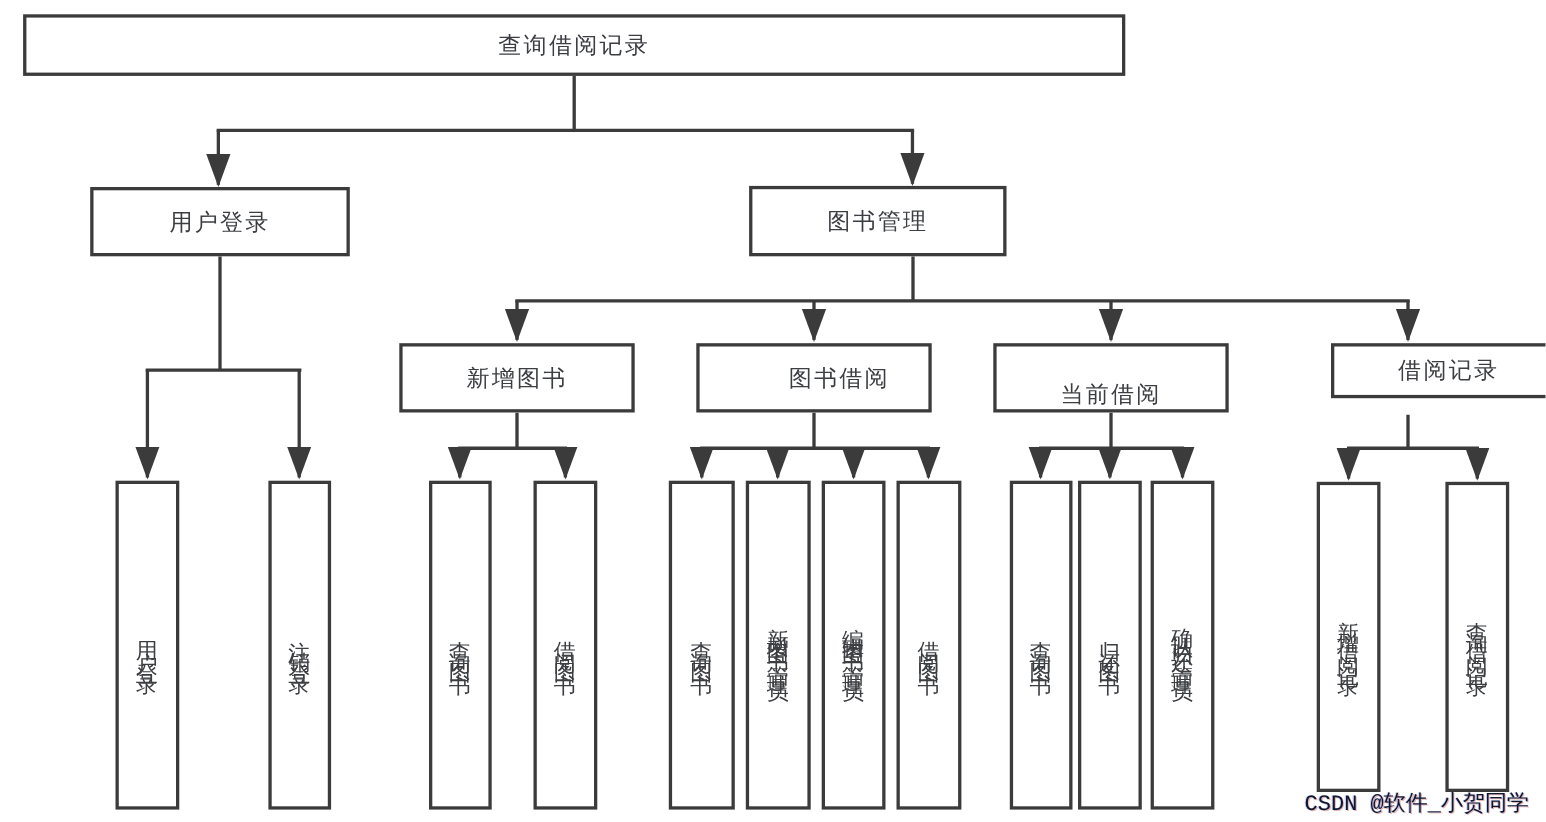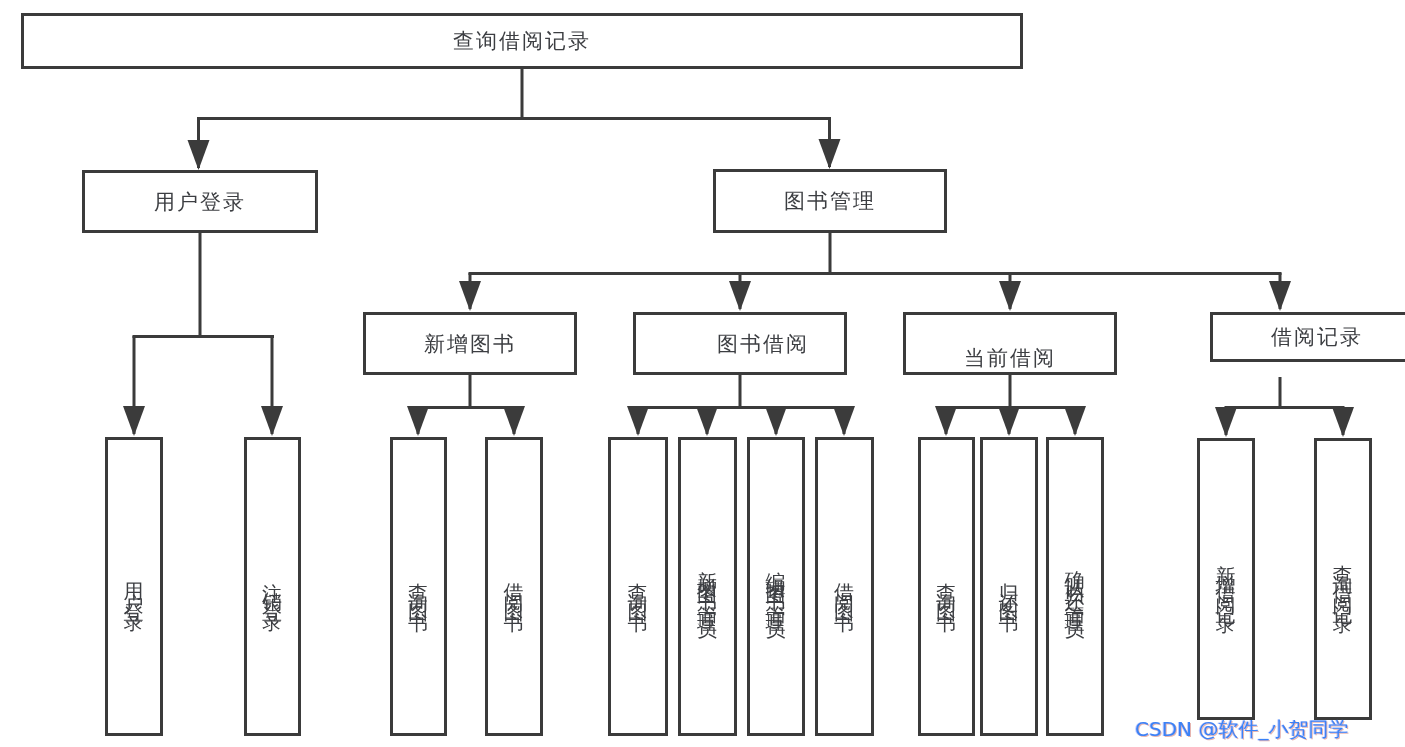--- a/index.html
+++ b/index.html
@@ -19,23 +19,24 @@
   .node.h .lbl{
     font-size:21px;letter-spacing:2px;white-space:nowrap;
   }
   .node.v .lbl{
     writing-mode:vertical-rl;text-orientation:mixed;
     font-size:20px;letter-spacing:10px;line-height:1;
   }
   .node.v .lbl.tight{letter-spacing:7px;}
   .lbl{display:block;}
   .watermark{
-    position:absolute;left:1135px;top:716px;width:214px;
-    font-size:20px;color:#3b82f6;white-space:nowrap;
+    position:absolute;left:1186px;top:716px;width:214px;
+    font-size:20px;color:#0f172a;white-space:nowrap;
     text-shadow:-1px 0 0 rgba(120,140,255,0.45), 1px 1px 0 rgba(200,90,80,0.45);
+    font-family:Liberation Mono, monospace;
   }
 </style>
 </head>
 <body>
 
 <div class="stage">
 
   <svg class="connectors" width="1405" height="747" viewBox="0 0 1405 747">
     <defs>
       <marker id="arrow" markerUnits="userSpaceOnUse" markerWidth="32" markerHeight="28" refX="28" refY="13" orient="auto">
@@ -79,21 +80,21 @@
     </g>
   </svg>
 
   <div class="node h" style="left:21px;top:13px;width:1002px;height:56px;">
     <span class="lbl">查询借阅记录</span>
   </div>
 
   <div class="node h" style="left:82px;top:170px;width:236px;height:63px;">
     <span class="lbl">用户登录</span>
   </div>
-  <div class="node h" style="left:713px;top:169px;width:234px;height:64px;">
+  <div class="node h" style="left:681px;top:169px;width:234px;height:64px;">
     <span class="lbl">图书管理</span>
   </div>
 
   <div class="node h" style="left:363px;top:312px;width:214px;height:63px;">
     <span class="lbl">新增图书</span>
   </div>
   <div class="node h" style="left:633px;top:312px;width:214px;height:63px;padding-left:46px;">
     <span class="lbl">图书借阅</span>
   </div>
   <div class="node h" style="left:903px;top:312px;width:214px;height:63px;align-items:flex-end;">

